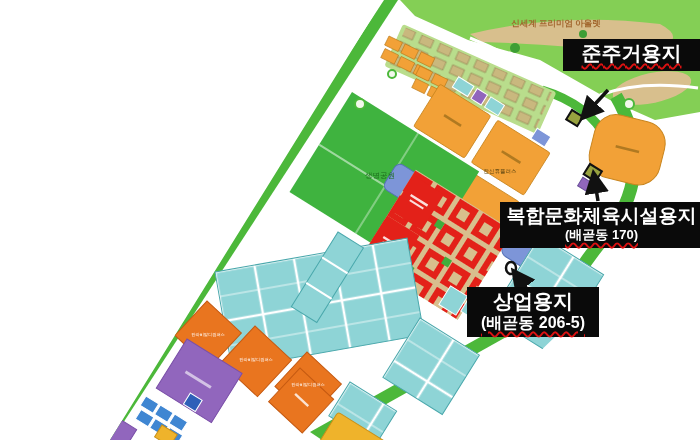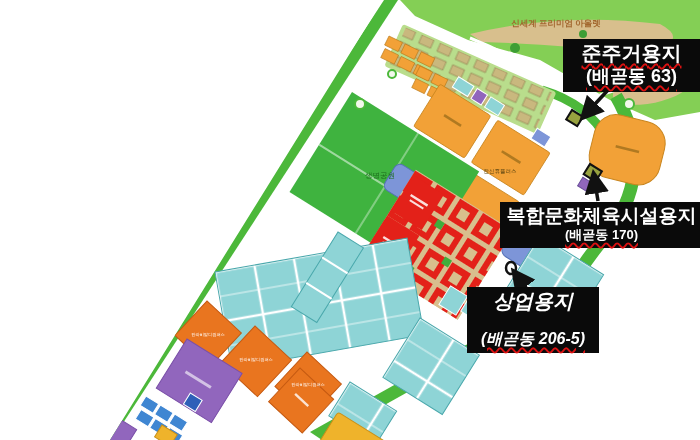--- a/index.html
+++ b/index.html
@@ -10,22 +10,22 @@
         font-weight:bold;box-sizing:border-box;padding:3px 4px 5px;line-height:1.18;
         z-index:5;}
   .anno .ln1{display:block;}
   .anno .ln2{display:block;}
   .uwavy{text-decoration:underline;text-decoration-style:wavy;text-decoration-color:#dd1111;
          text-decoration-thickness:2px;text-underline-offset:3px;}
   #anno1{left:563px;top:39px;width:137px;font-size:20px;}
   #anno1 .ln2{font-size:18px;}
   #anno2{left:500px;top:202px;width:203px;font-size:19px;}
   #anno2 .ln2{font-size:13px;}
-  #anno3{left:467px;top:287px;width:132px;font-size:20px;font-style:italic;}
-  #anno3 .ln2{font-size:16px;margin-top:16px;}
+  #anno3{left:467px;top:287px;width:132px;font-size:20px;}
+  #anno3 .ln2{font-size:16px;}
 </style>
 </head>
 <body>
 
 <div class="stage">
 
 <svg width="700" height="440" viewBox="0 0 700 440">
   <defs>
     <pattern id="bldg" width="20" height="15" patternUnits="userSpaceOnUse">
       <rect x="2" y="2" width="13" height="9" fill="#c9b87e" stroke="#8a7a4a" stroke-width="0.6"></rect>
@@ -217,21 +217,20 @@
   <text x="556" y="26" text-anchor="middle" font-size="8.5" font-weight="bold" fill="#a2672e">신세계 프리미엄 아울렛</text>
   <text x="380" y="178" text-anchor="middle" font-size="7.5" fill="#1c6b1c">생명공원</text>
   <text x="500" y="173" text-anchor="middle" font-size="5.5" fill="#5a4410">한신휴플러스</text>
   <text x="208" y="336" text-anchor="middle" font-size="4.2" fill="#ffffff">한라비발디캠퍼스</text>
   <text x="256" y="361" text-anchor="middle" font-size="4.2" fill="#ffffff">한라비발디캠퍼스</text>
   <text x="308" y="386" text-anchor="middle" font-size="4.2" fill="#ffffff">한라비발디캠퍼스</text>
 </svg>
 
 <div class="anno" id="anno1">
   <span class="ln1 uwavy">준주거용지</span>
-  <span class="ln2 uwavy">(배곧동 63)</span>
 </div>
 <div class="anno" id="anno2">
   <span class="ln1">복합문화체육시설용지</span>
   <span class="ln2 uwavy">(배곧동 170)</span>
 </div>
 <div class="anno" id="anno3">
   <span class="ln1">상업용지</span>
   <span class="ln2 uwavy">(배곧동 206-5)</span>
 </div>
 

